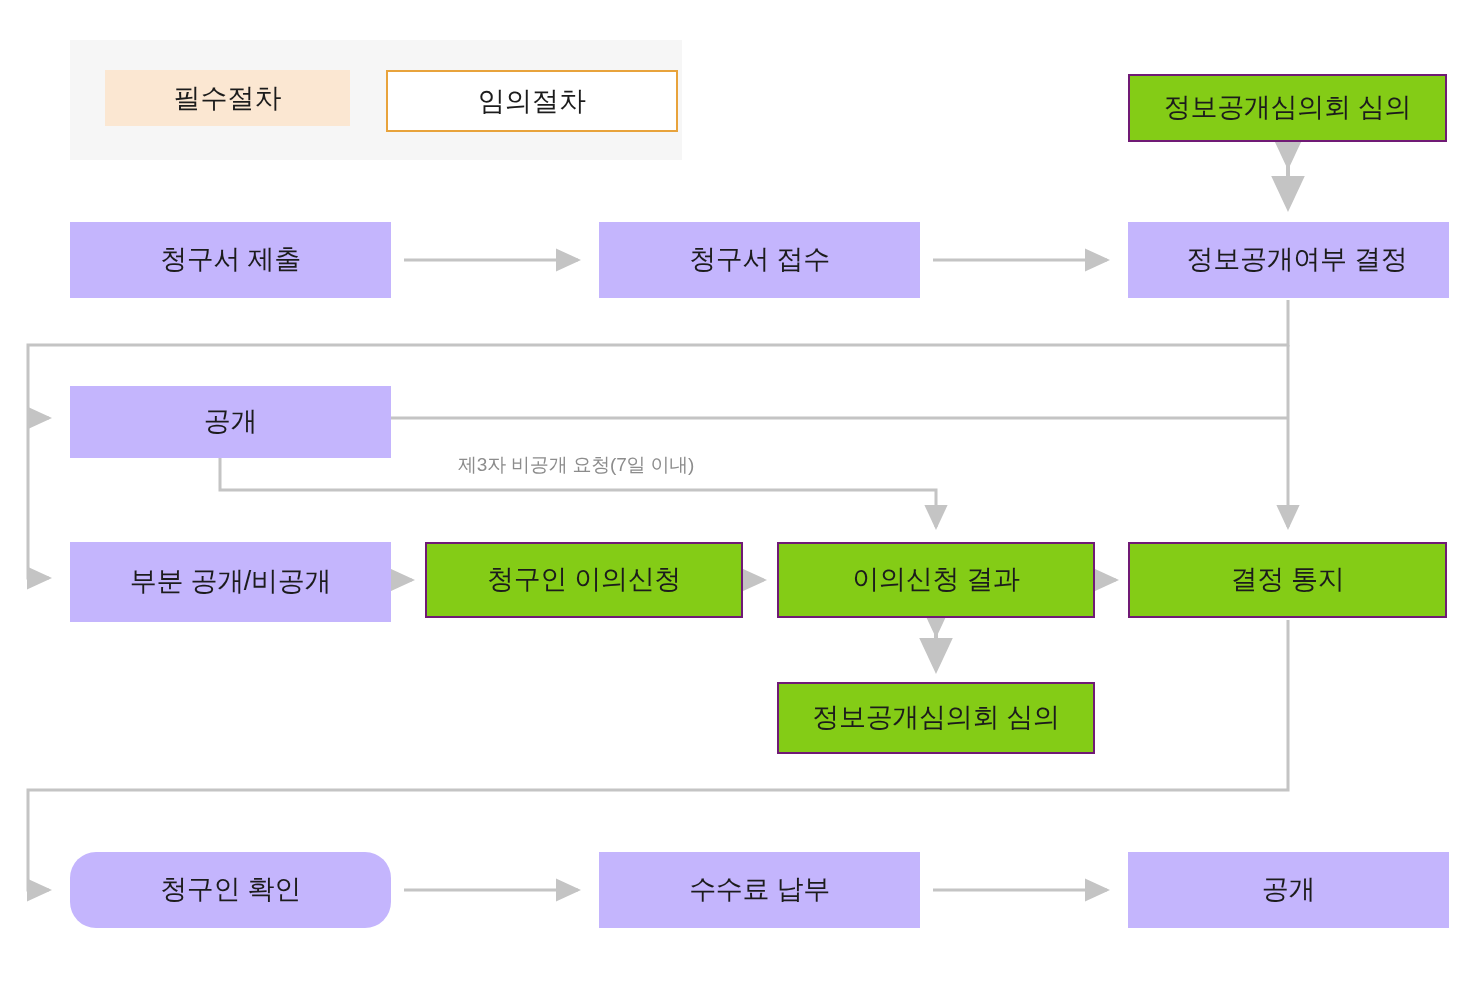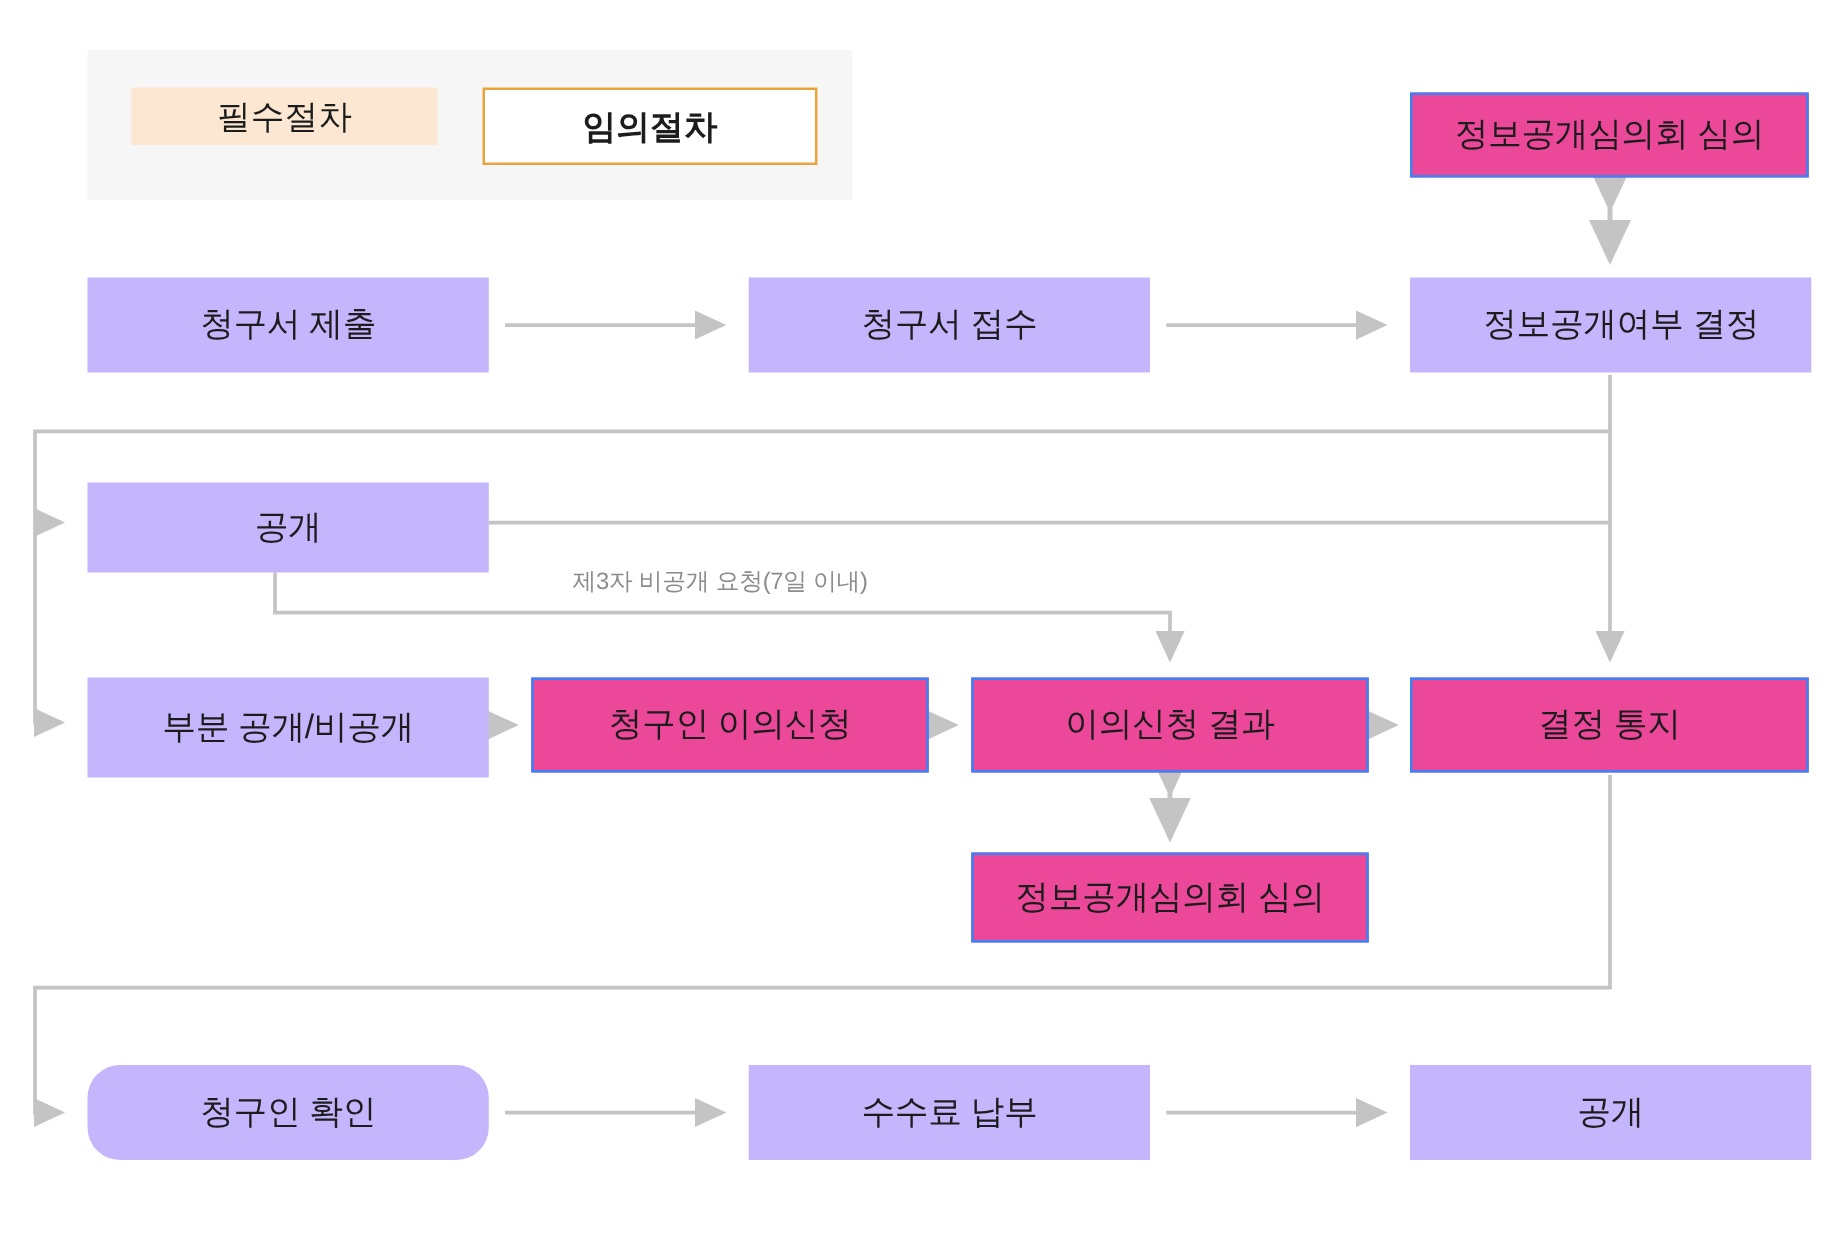--- a/index.html
+++ b/index.html
@@ -37,22 +37,22 @@
     letter-spacing: -0.3px;
     color: #1c1c1c;
     text-align: center;
     white-space: nowrap;
   }
   .node.required {
     background: #c4b5fd;
     border: none;
   }
   .node.optional {
-    background: #ec4899;
-    border: 2px solid #3b82f6;
+    background: #84cc16;
+    border: 2px solid #701a75;
   }
   .legend-box {
     position: absolute;
     left: 70px;
     top: 40px;
     width: 612px;
     height: 120px;
     background: #F6F6F6;
   }
   .legend-chip {
@@ -145,24 +145,24 @@
 
     <g>
       <line x1="404" y1="890" x2="578" y2="890" stroke="#C4C4C4" stroke-width="3" marker-end="url(#ah)"></line>
     </g>
     <g>
       <line x1="933" y1="890" x2="1107" y2="890" stroke="#C4C4C4" stroke-width="3" marker-end="url(#ah)"></line>
     </g>
   </svg>
 
   <div class="legend-box">
-    <div class="legend-chip required" style="left:35px; top:30px; width:245px; height:46px;">
+    <div class="legend-chip required" style="left:35px; top:30px; width:245px; height:56px;">
       <span>필수절차</span>
     </div>
-    <div class="legend-chip optional" style="left:316px; top:30px; width:268px; height:62px;font-weight:bold;">
+    <div class="legend-chip optional" style="left:316px; top:30px; width:292px; height:62px;">
       <span>임의절차</span>
     </div>
   </div>
 
   <div class="node optional" style="left:1128px; top:74px; width:319px; height:68px;">
     <span>정보공개심의회 심의</span>
   </div>
 
   <div class="node required" style="left:70px; top:222px; width:321px; height:76px;">
     <span>청구서 제출</span>

